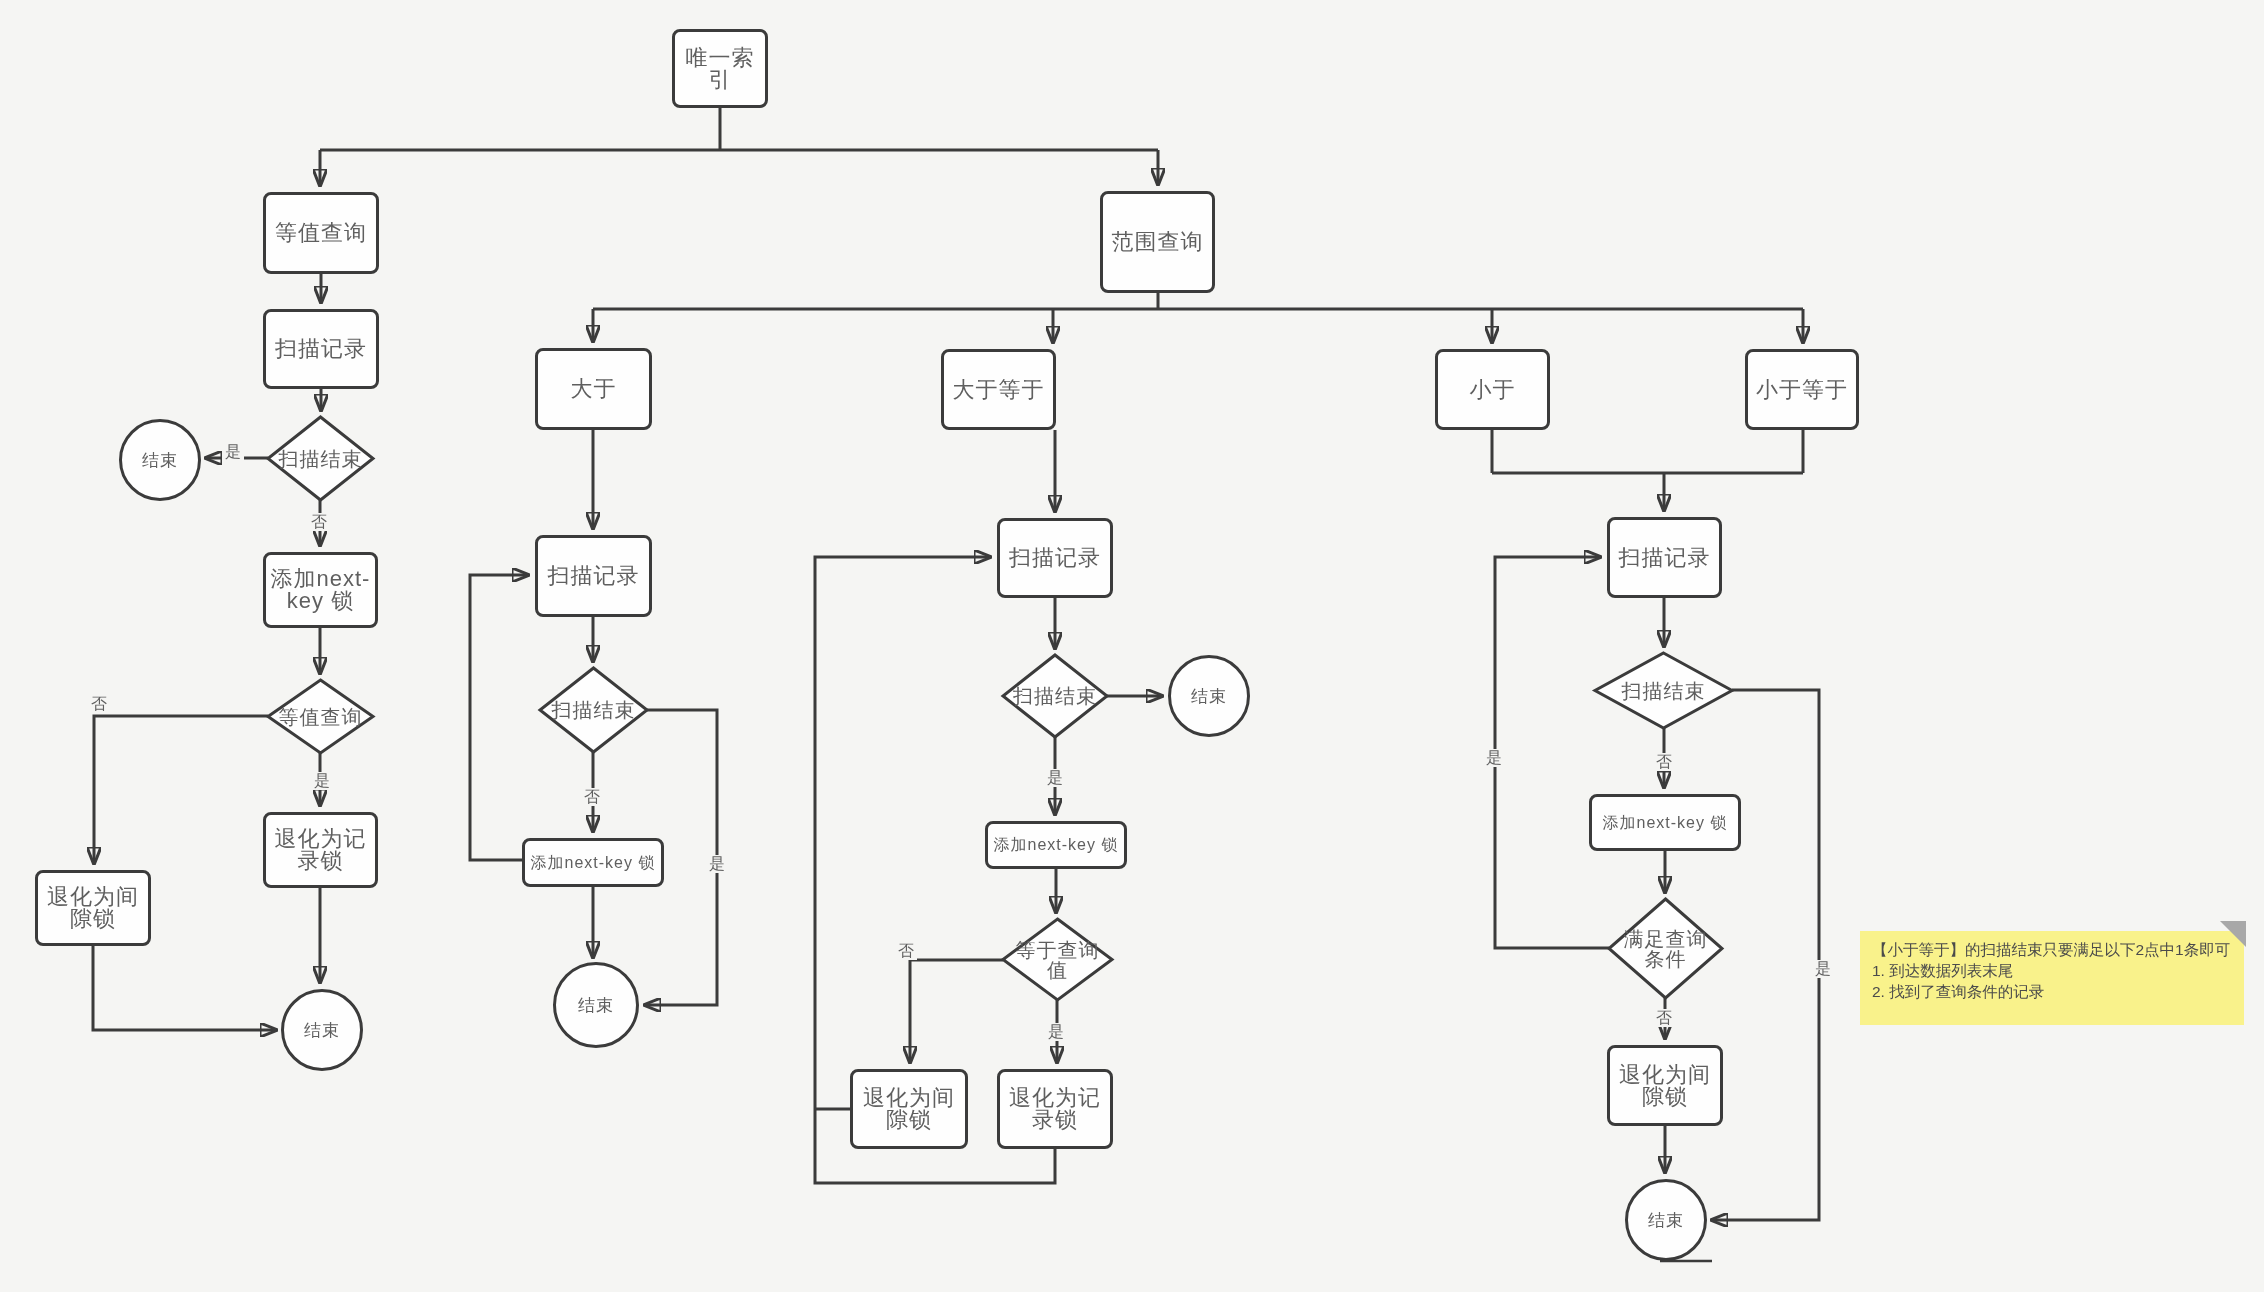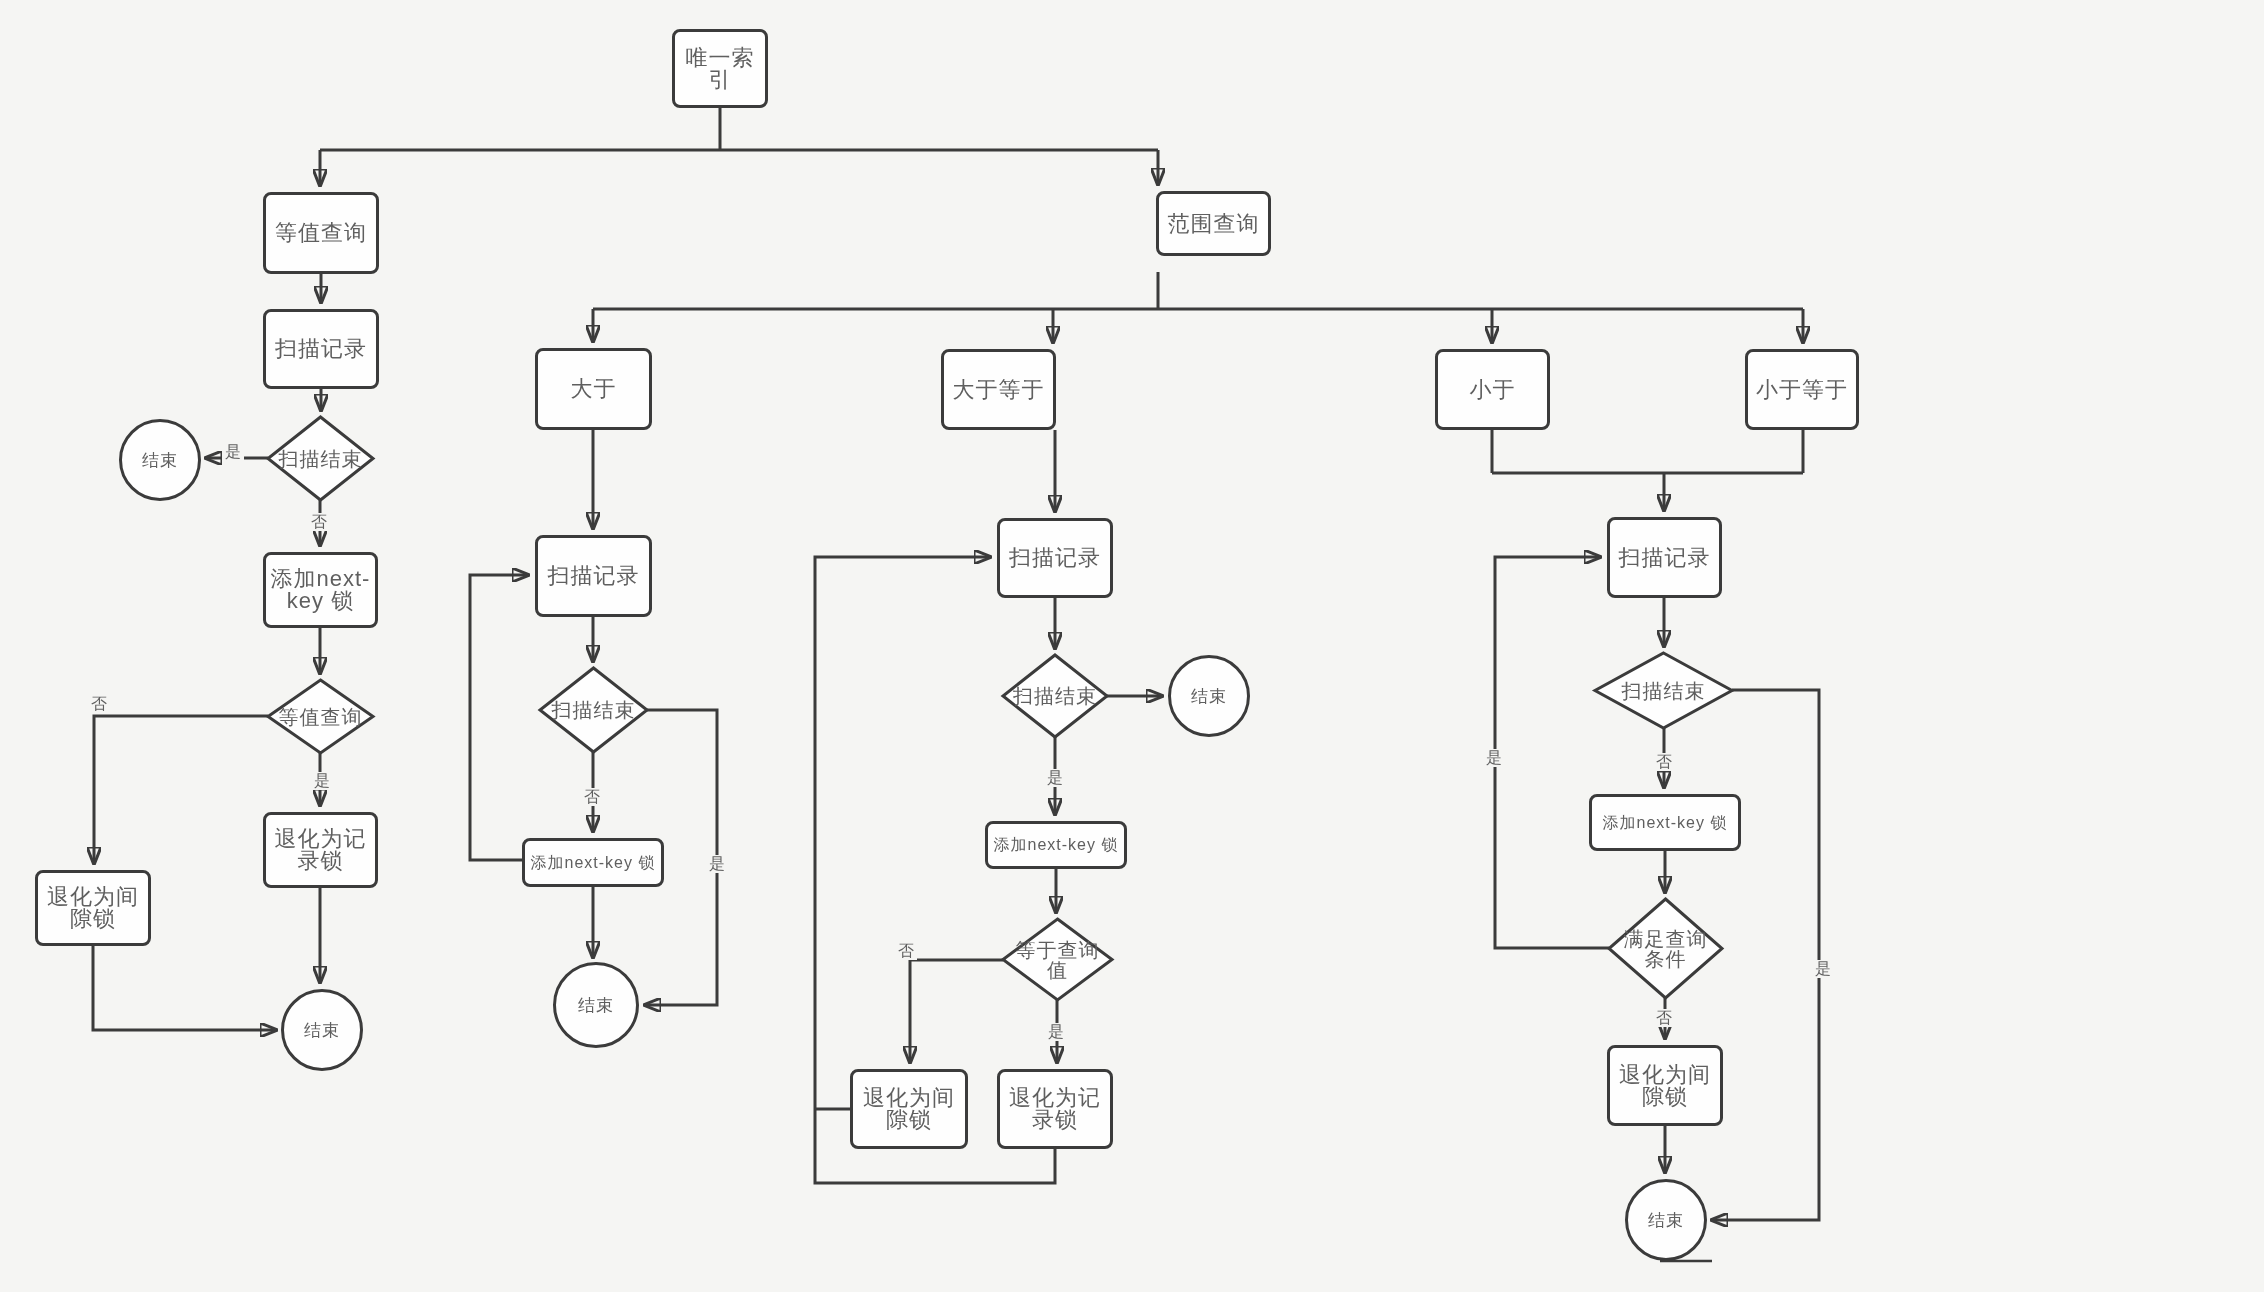--- a/index.html
+++ b/index.html
@@ -110,21 +110,21 @@
       <span>扫描记录</span>
     </div>
   <div class="rnode pre" style="left:263px;top:552px;width:115px;height:76px"><span class="pre">添加next-
 key 锁</span></div>
   <div class="rnode" style="left:263px;top:812px;width:115px;height:76px">
       <span>退化为记录锁</span>
     </div>
   <div class="rnode" style="left:35px;top:870px;width:116px;height:76px">
       <span>退化为间隙锁</span>
     </div>
-  <div class="rnode" style="left:1156px;top:191px;width:115px;height:65px">
+  <div class="rnode" style="left:1100px;top:191px;width:115px;height:102px">
       <span>范围查询</span>
     </div>
   <div class="rnode" style="left:535px;top:348px;width:117px;height:82px">
       <span>大于</span>
     </div>
   <div class="rnode" style="left:535px;top:535px;width:117px;height:82px">
       <span>扫描记录</span>
     </div>
   <div class="rnode" style="left:522px;top:838px;width:142px;height:49px;font-size:16px">
       <span>添加next-key 锁</span>
@@ -226,14 +226,22 @@
   <div class="elabel" style="left:592px;top:797px">否</div>
   <div class="elabel" style="left:717px;top:864px">是</div>
   <div class="elabel" style="left:1055px;top:778px">是</div>
   <div class="elabel" style="left:906px;top:951px">否</div>
   <div class="elabel" style="left:1056px;top:1032px">是</div>
   <div class="elabel" style="left:1664px;top:762px">否</div>
   <div class="elabel" style="left:1494px;top:758px">是</div>
   <div class="elabel" style="left:1664px;top:1018px">否</div>
   <div class="elabel" style="left:1823px;top:969px">是</div>
 
+  <div id="note">
+    <svg id="note-fold" width="26" height="26">
+        <polygon points="0,0 26,0 26,26"></polygon>
+      </svg>
+    <div>【小于等于】的扫描结束只要满足以下2点中1条即可</div>
+    <div>1. 到达数据列表末尾</div>
+    <div>2. 找到了查询条件的记录</div>
+  </div>
 
 </div>
 
 </body></html>

